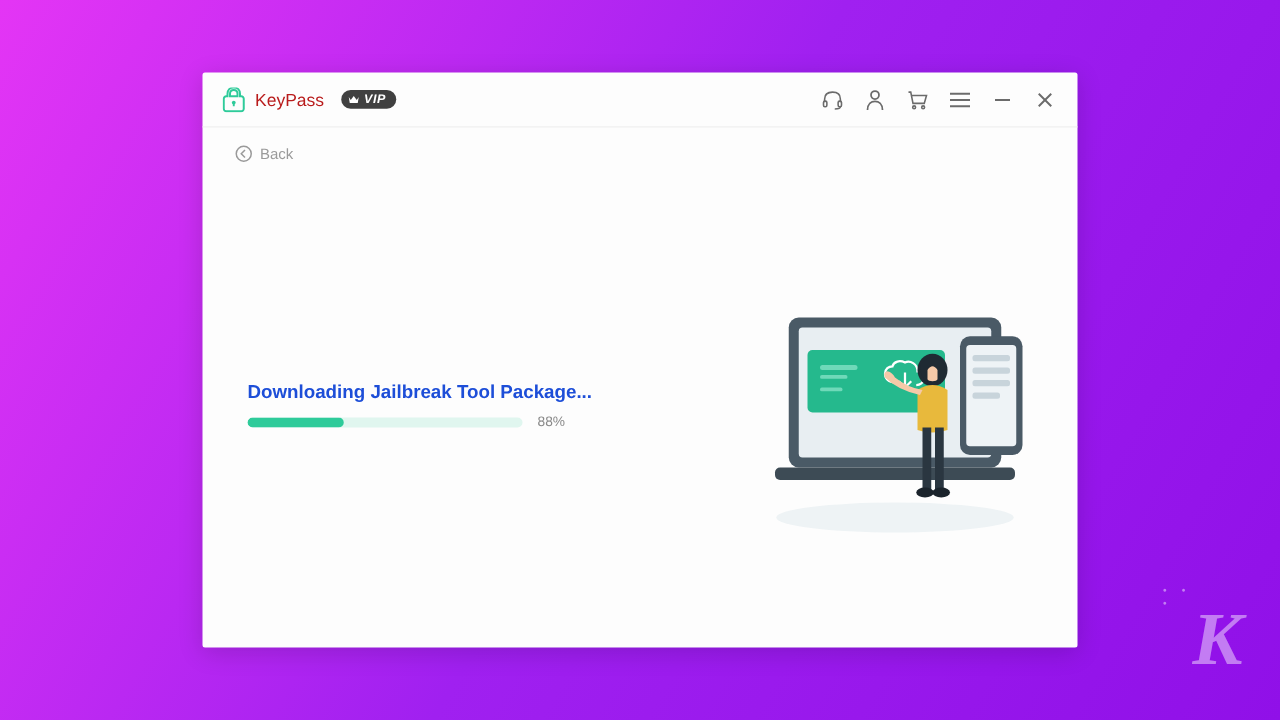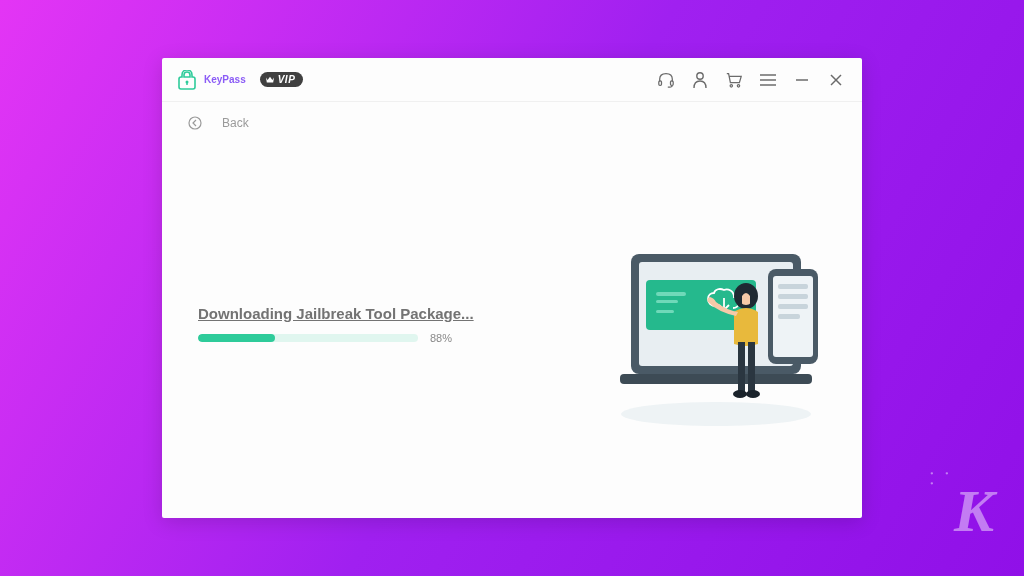--- a/index.html
+++ b/index.html
@@ -30,23 +30,23 @@
       padding: 0 16px;
       border-bottom: 1px solid #f0f0f0;
     }
     .logo-wrap {
       display: flex;
       align-items: center;
       gap: 8px;
     }
     .lock-icon svg { display: block; }
     .app-title {
-      font-size: 10px;
-      font-weight: 700;
-      color: #8b5cf6;
+      font-size: 14px;
+      font-weight: 400;
+      color: #b91c1c;
     }
     .vip-badge {
       display: inline-flex;
       align-items: center;
       background: #404040;
       border-radius: 10px;
       padding: 2px 8px 2px 5px;
       margin-left: 6px;
       font-size: 10px;
       font-weight: 700;
@@ -76,44 +76,43 @@
     .win-icon svg { display: block; }
     .body {
       flex: 1;
       padding: 14px 26px 20px 26px;
       display: flex;
       flex-direction: column;
     }
     .back-btn {
       display: inline-flex;
       align-items: flex-start;
-      gap: 20px;
+      gap: 6px;
       color: #9a9a9a;
       font-size: 12px;
       cursor: pointer;
       width: fit-content;
     }
     .back-btn svg { display: block; }
     .content {
       flex: 1;
       display: flex;
       align-items: center;
       gap: 20px;
       padding-top: 20px;
     }
     .left {
       flex: 1;
       padding-left: 10px;
     }
     .heading {
       font-size: 15px;
       font-weight: 700;
-      color: #737373;
+      color: #1d4ed8;
       margin-bottom: 10px;
-      text-decoration: underline;
     }
     .subtext {
       font-size: 11px;
       color: #b0b0b0;
       margin-bottom: 30px;
     }
     .progress-row {
       display: flex;
       align-items: center;
       gap: 12px;

